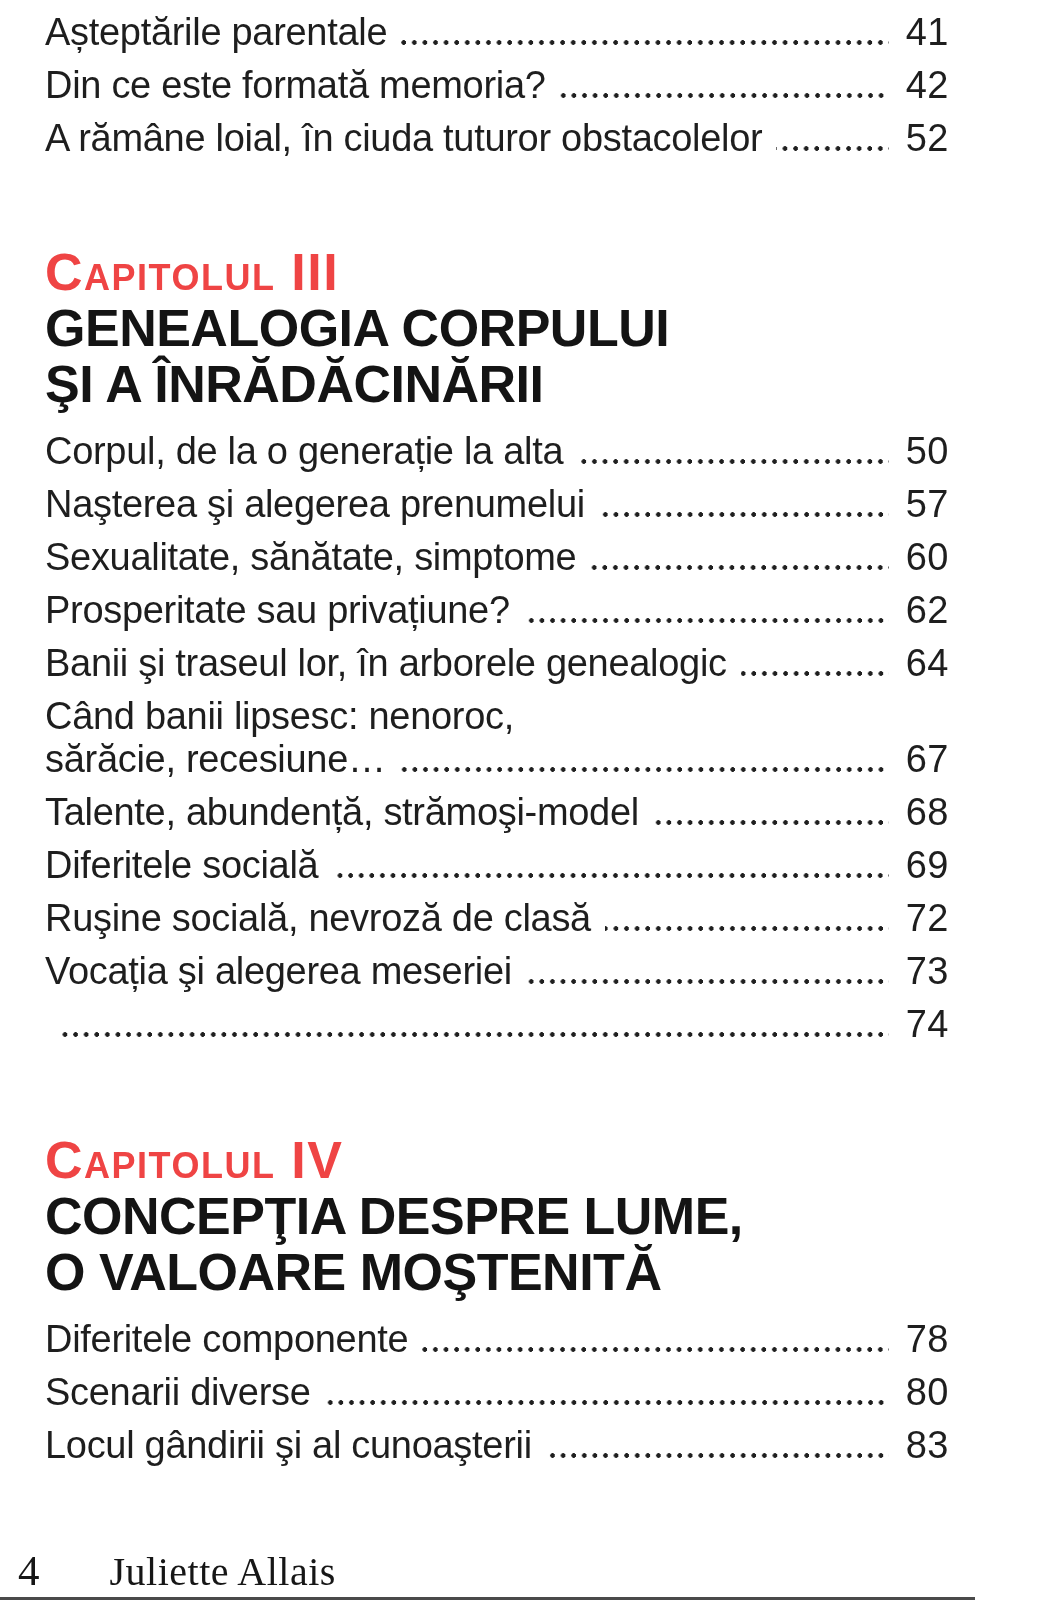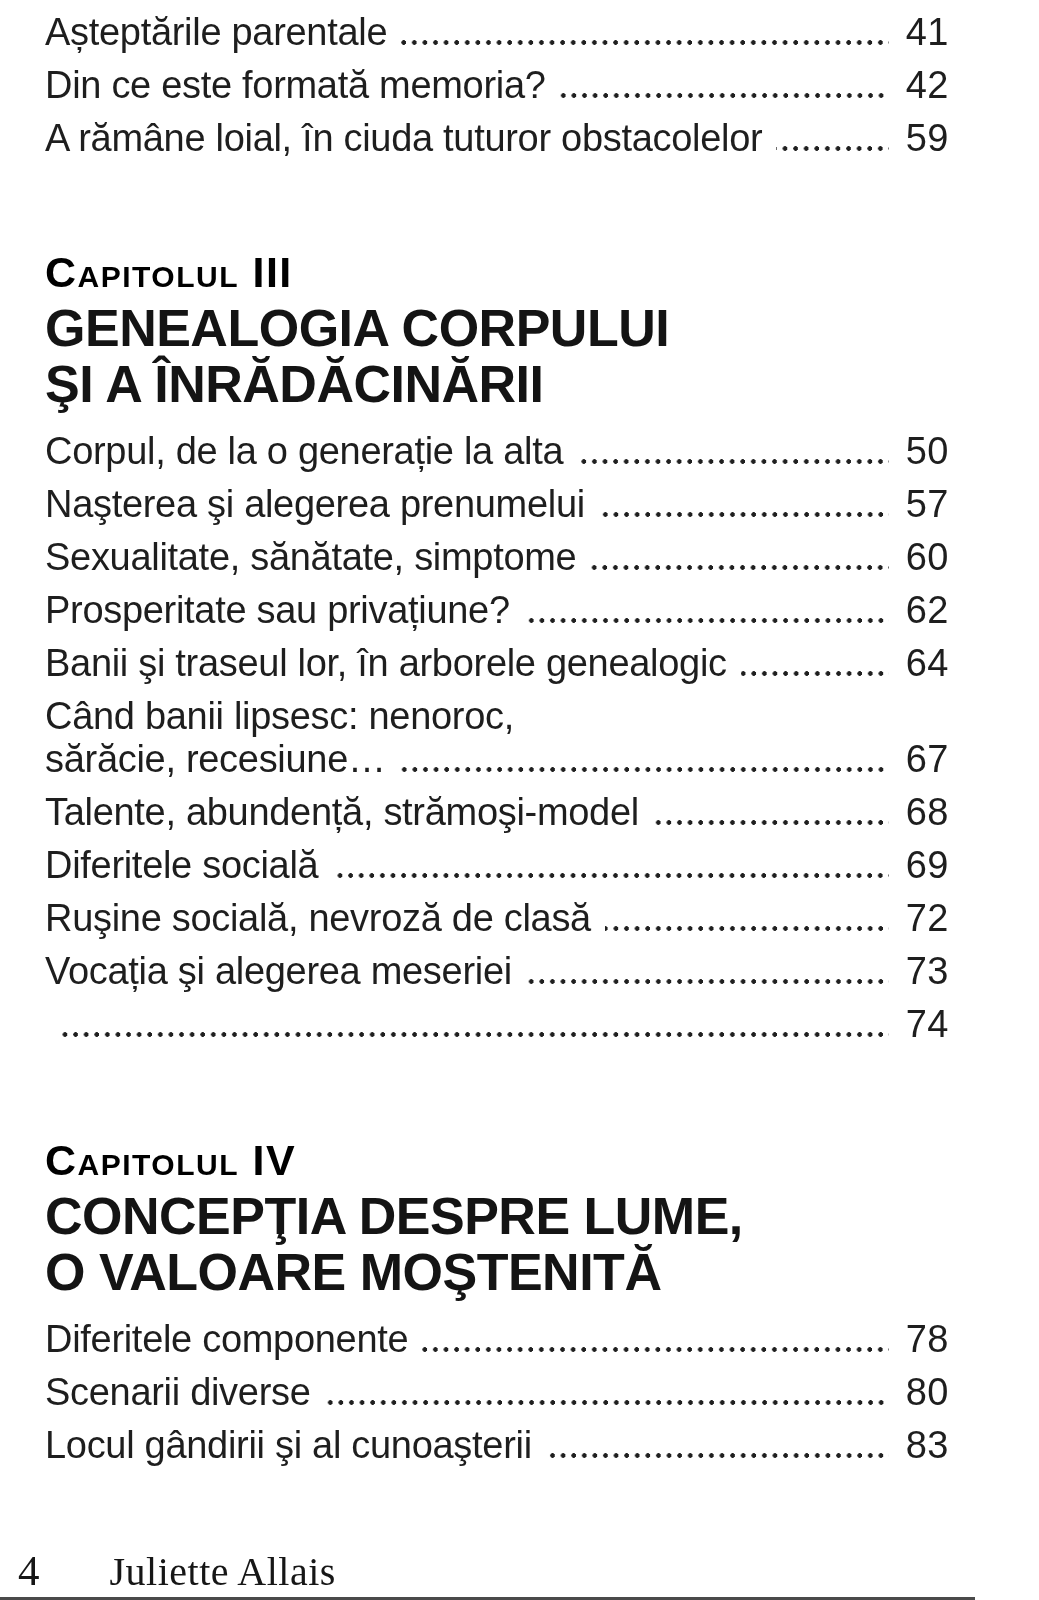--- a/index.html
+++ b/index.html
@@ -25,23 +25,23 @@
     background-size:10.6px 5px;
     background-repeat:repeat-x;
     background-position:right bottom;
   }
   .entry.no-num { margin-bottom:1px; }
 
   .chapter { display:flex; flex-direction:column; }
   .sec3 { margin-top:78px; }
   .sec4 { margin-top:80px; }
   .chapter-label {
-    font-size:43px; line-height:48px; font-weight:700;
+    font-size:52px; line-height:48px; font-weight:700;
     font-variant:small-caps; letter-spacing:1.5px;
-    color:#000000; margin-bottom:4px;
+    color:#ef4444; margin-bottom:4px;
   }
   .chapter-title {
     font-size:52px; line-height:56px; font-weight:700;
     letter-spacing:-0.5px; color:#141414;
   }
   .chapter .entries { display:flex; flex-direction:column; margin-top:18px; }
 
   .footer {
     position:absolute; left:18px; top:1546px;
     display:flex; align-items:baseline;
@@ -68,21 +68,21 @@
       <span class="num">41</span>
     </div>
     <div class="entry">
       <span class="t">Din ce este formată memoria?</span>
       <span class="leader"></span>
       <span class="num">42</span>
     </div>
     <div class="entry">
       <span class="t">A rămâne loial, în ciuda tuturor obstacolelor</span>
       <span class="leader"></span>
-      <span class="num">59</span>
+      <span class="num">52</span>
     </div>
 
     <section class="chapter sec3">
       <div class="chapter-label">Capitolul III</div>
       <div class="chapter-title">GENEALOGIA CORPULUI</div>
       <div class="chapter-title">ŞI A ÎNRĂDĂCINĂRII</div>
 
       <div class="entries">
         <div class="entry">
           <span class="t">Corpul, de la o generație la alta</span>

